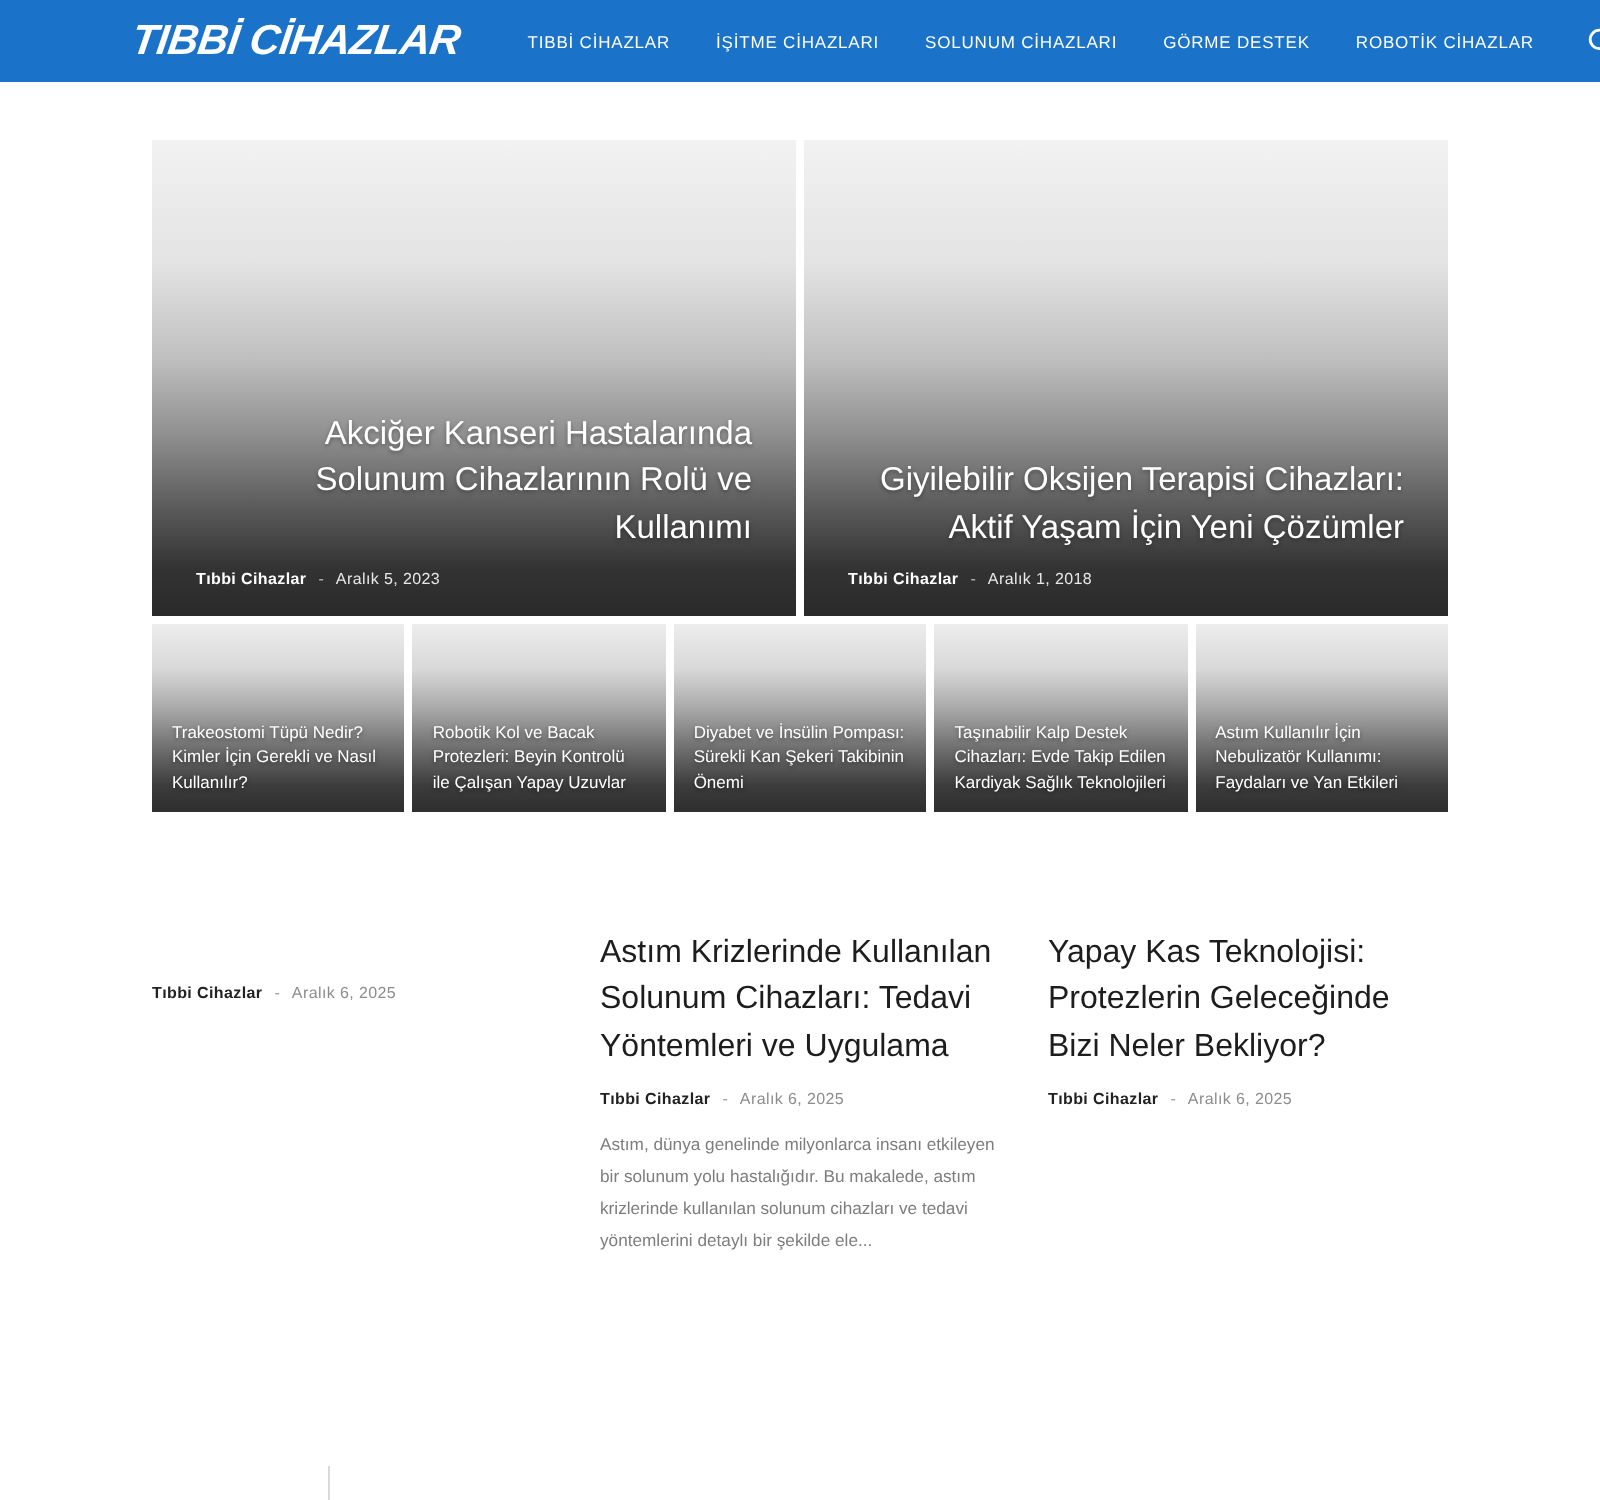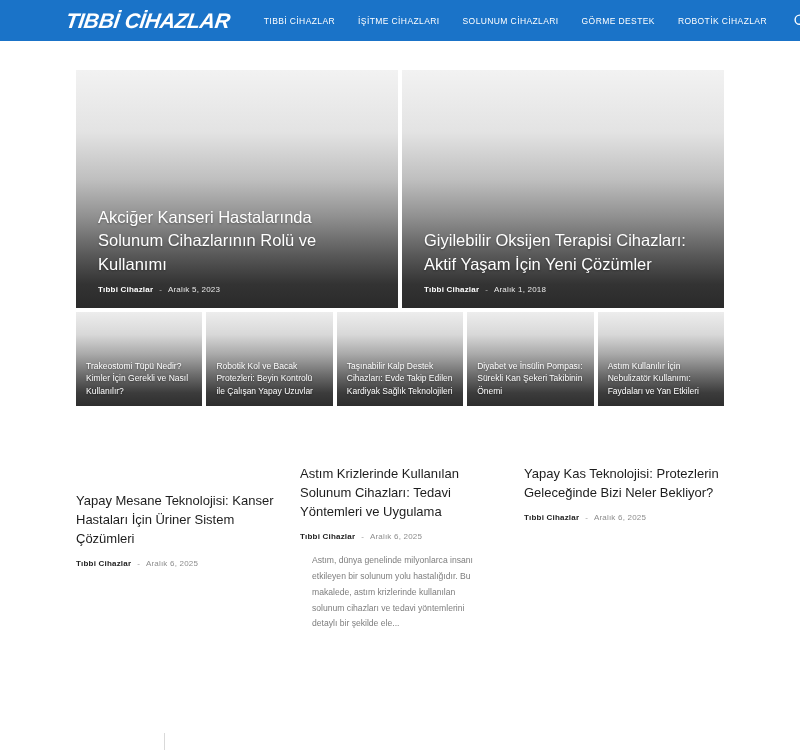--- a/index.html
+++ b/index.html
@@ -67,20 +67,21 @@
     position: relative;
     overflow: hidden;
     background: linear-gradient(180deg, #f2f2f2 0%, #e3e3e3 26%, #bfbfbf 46%, #8f8f8f 62%, #585858 78%, #333333 90%, #2a2a2a 100%);
   }
   .hero-main { width: 322px; height: 238px; }
   .hero-side { width: 322px; height: 238px; }
   .hero-inner {
     position: absolute;
     left: 0; right: 0; bottom: 0;
     padding: 0 22px 14px 22px;
+    text-align: right;
   }
   .hero-title {
     color: #ffffff;
     font-size: 16.5px;
     line-height: 1.42;
     font-weight: 400;
     margin: 0 0 9px 0;
     text-shadow: 0 1px 2px rgba(0,0,0,.35);
   }
   .hero-meta {
@@ -122,42 +123,42 @@
   }
 
   
   .articles {
     display: flex;
     gap: 26px;
     margin-top: 86px;
   }
   .article { width: 198px; }
   .article-title {
-    font-size: 13px;
+    font-size: 16px;
     line-height: 1.46;
     color: #1d1d1d;
     margin: 0 0 10px 0;
     font-weight: 400;
   }
   .article.shift { margin-top: -27px; }
   .article-meta {
     display: flex;
     align-items: center;
     gap: 6px;
     font-size: 8px;
     margin-bottom: 11px;
   }
   .article-meta .author { font-weight: bold; color: #222; letter-spacing: .2px; }
   .article-meta .sep { color: #9a9a9a; }
   .article-meta .date { color: #8d8d8d; letter-spacing: .2px; }
   .article-excerpt {
     font-size: 8.6px;
     line-height: 1.85;
     color: #7d7d7d;
-    margin: 12px;
+    margin: 0;
   }
 
   
   .footer-mark {
     position: absolute;
     left: 164px;
     bottom: 0;
     width: 1px;
     height: 17px;
     background: #d9d9d9;
@@ -219,39 +220,38 @@
         <h3 class="strip-title">Trakeostomi Tüpü Nedir? Kimler İçin Gerekli ve Nasıl Kullanılır?</h3>
       </div>
     </div>
     <div class="strip-card">
       <div class="strip-inner">
         <h3 class="strip-title">Robotik Kol ve Bacak Protezleri: Beyin Kontrolü ile Çalışan Yapay Uzuvlar</h3>
       </div>
     </div>
     <div class="strip-card">
       <div class="strip-inner">
+        <h3 class="strip-title">Diyabet ve İnsülin Pompası: Sürekli Kan Şekeri Takibinin Önemi</h3>
+      </div>
+    </div>
+    <div class="strip-card">
+      <div class="strip-inner">
         <h3 class="strip-title">Taşınabilir Kalp Destek Cihazları: Evde Takip Edilen Kardiyak Sağlık Teknolojileri</h3>
       </div>
     </div>
     <div class="strip-card">
       <div class="strip-inner">
-        <h3 class="strip-title">Diyabet ve İnsülin Pompası: Sürekli Kan Şekeri Takibinin Önemi</h3>
-      </div>
-    </div>
-    <div class="strip-card">
-      <div class="strip-inner">
         <h3 class="strip-title">Astım Kullanılır İçin Nebulizatör Kullanımı: Faydaları ve Yan Etkileri</h3>
       </div>
     </div>
   </div>
 
   <div class="articles">
 
     <div class="article">
-      <h3 class="article-title">Yapay Mesane Teknolojisi: Kanser Hastaları İçin Üriner Sistem Çözümleri</h3>
       <div class="article-meta">
         <span class="author">Tıbbi Cihazlar</span>
         <span class="sep">-</span>
         <span class="date">Aralık 6, 2025</span>
       </div>
     </div>
 
     <div class="article shift">
       <h3 class="article-title">Astım Krizlerinde Kullanılan Solunum Cihazları: Tedavi Yöntemleri ve Uygulama</h3>
       <div class="article-meta">

